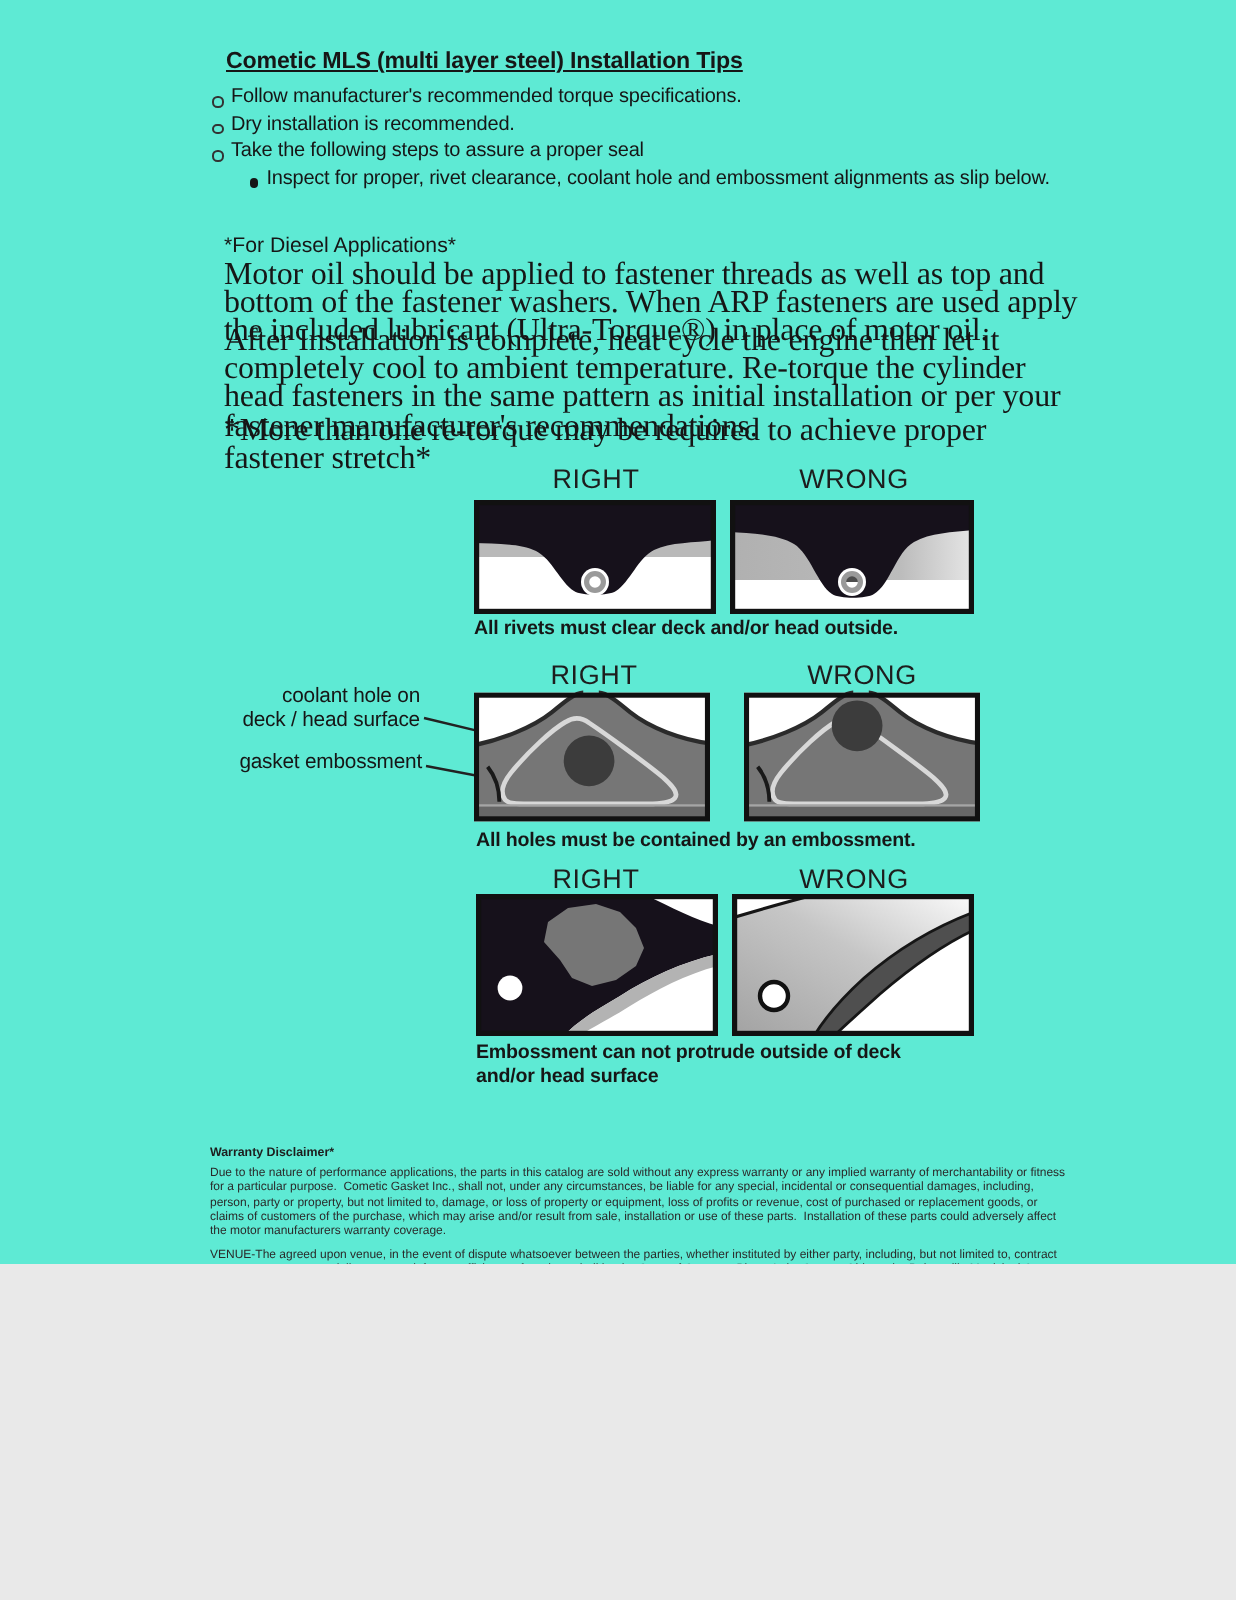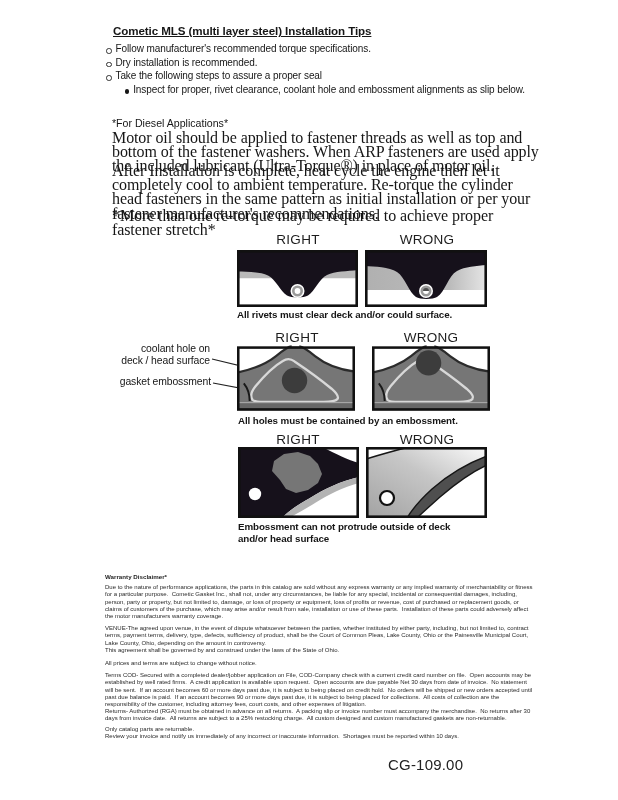--- a/index.html
+++ b/index.html
@@ -1,17 +1,17 @@
 <!DOCTYPE html>
 <html><head>
 <meta charset="utf-8">
 <style>
   html,body{margin:0;padding:0;background:#e9e9e9;}
   .page{
-    position:relative;width:618px;height:800px;background:#ffffff;
+    position:relative;width:618px;height:632px;background:#5eead4;
     font-family:"Liberation Sans","DejaVu Sans",sans-serif;color:#161616;
     overflow:hidden;margin:0 auto;
   }
   .abs{position:absolute;}
   .title{
     font-size:11.6px;font-weight:bold;letter-spacing:-0.1px;
     text-decoration:underline;white-space:nowrap;
   }
   .body-text{font-size:16px;line-height:14.2px;letter-spacing:-0.1px;white-space:pre-wrap;font-family:Liberation Serif, serif;}
   .bullet-row{display:flex;align-items:center;line-height:13.6px;font-size:10px;letter-spacing:-0.1px;}
@@ -92,21 +92,21 @@
       <rect x="0" y="15" width="122" height="25" fill="url(#g-r1)"></rect>
       <rect x="0" y="40" width="122" height="17" fill="#ffffff"></rect>
       <path d="M0,0 H122 V15 C111,16 100,16.5 92,21 C83,26 80,42.5 72,47 C68,49.5 55,49.5 51,47 C44,42.5 40,27 32,22 C24,17 10,16.5 0,16 Z" fill="#16111b"></path>
       <circle cx="61" cy="41" r="7" fill="#ffffff"></circle>
       <path d="M56.8,41 A4.2,4.2 0 0 1 65.2,41 Z" fill="#4d4d4d"></path>
       <circle cx="61" cy="41" r="4.2" fill="none" stroke="#9a9a9a" stroke-width="2.6"></circle>
       <rect x="1.3" y="1.3" width="119.4" height="54.4" fill="none" stroke="#111111" stroke-width="2.6"></rect>
     </svg>
   </div>
 
-  <div class="abs fig-caption" style="left:237px;top:309px;width:250px;">All rivets must clear deck and/or could surface.</div>
+  <div class="abs fig-caption" style="left:237px;top:309px;width:250px;">All rivets must clear deck and/or head outside.</div>
 
   <div class="abs fig-label" style="left:297px;top:330px;">RIGHT</div>
   <div class="abs fig-label" style="left:431px;top:330px;">WRONG</div>
 
   <div class="abs callout" style="left:95px;top:343px;width:115px;">coolant hole on
 deck / head surface</div>
   <div class="abs callout" style="left:95px;top:376px;width:116px;">gasket embossment</div>
 
   <svg class="abs" style="left:210px;top:340px;" width="90" height="60" viewBox="0 0 90 60">
     <line x1="2" y1="19" x2="77" y2="37" stroke="#222" stroke-width="1.2"></line>

